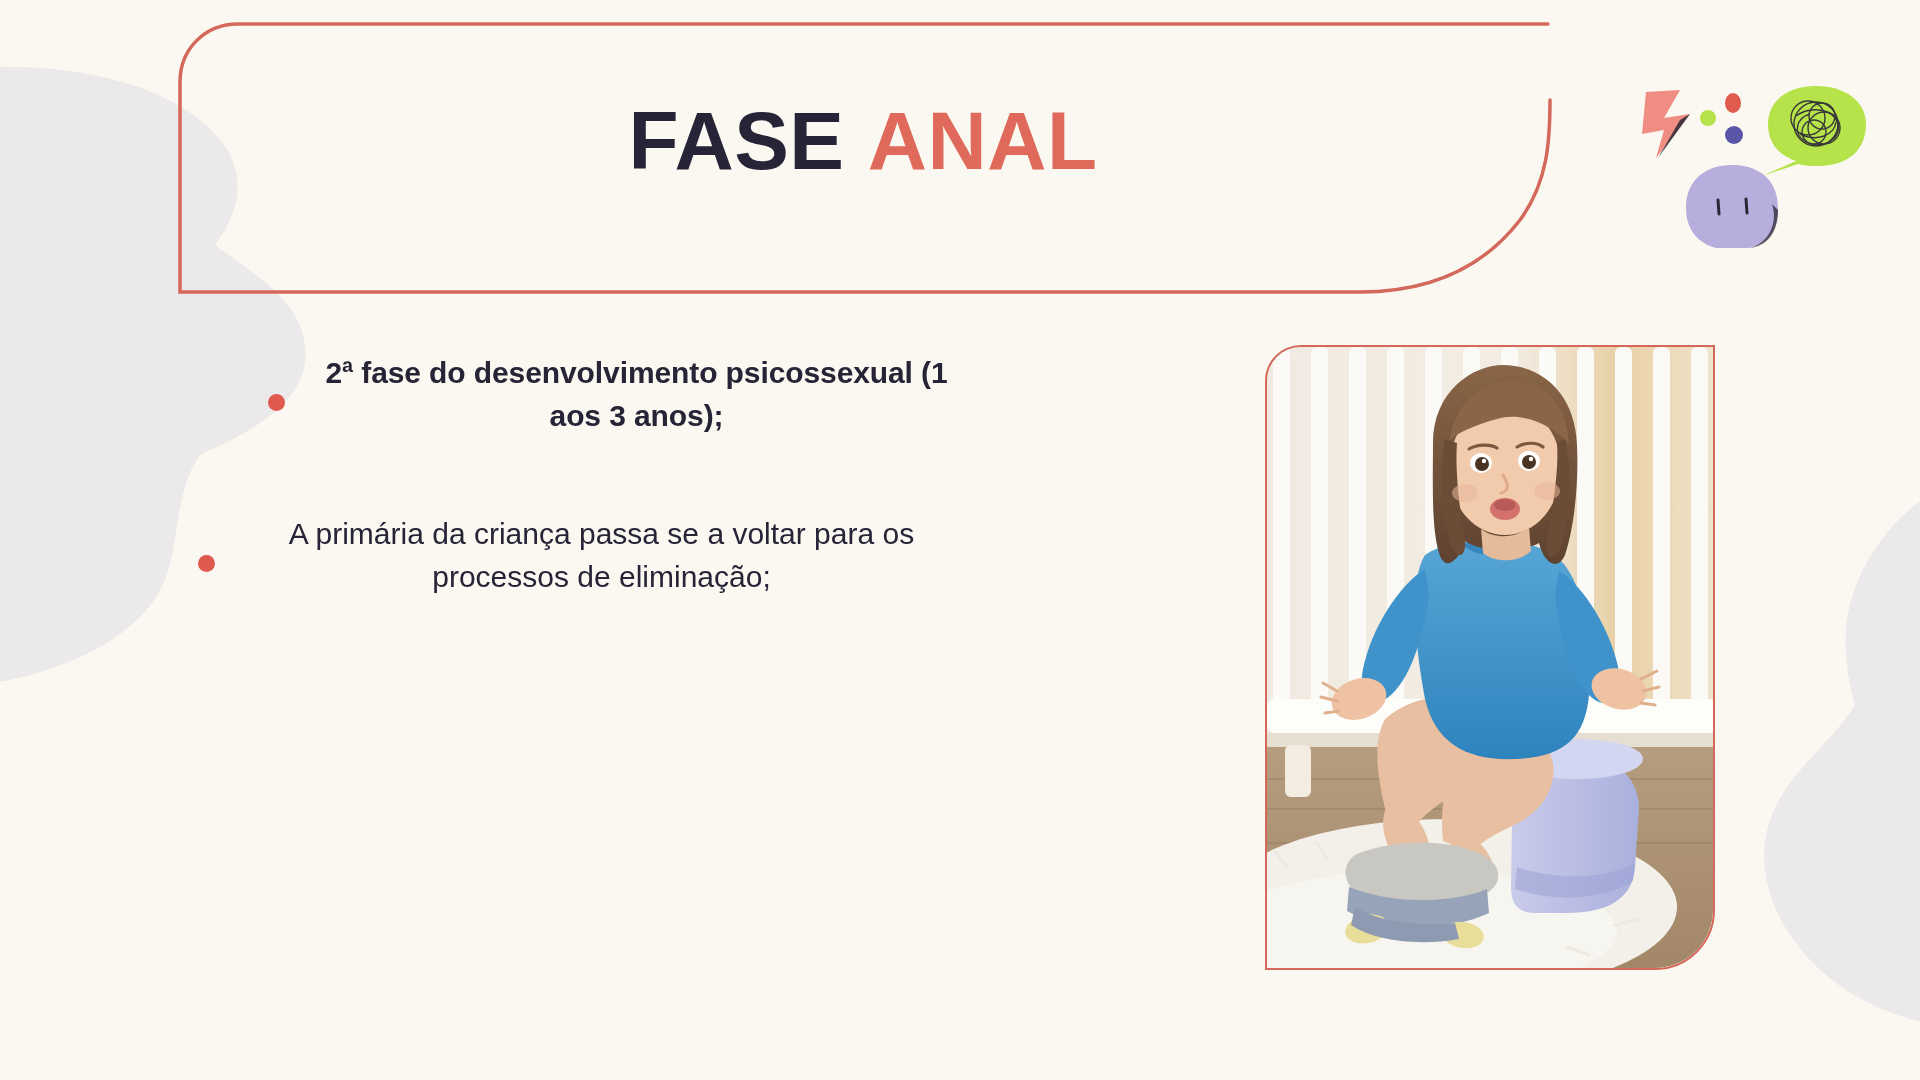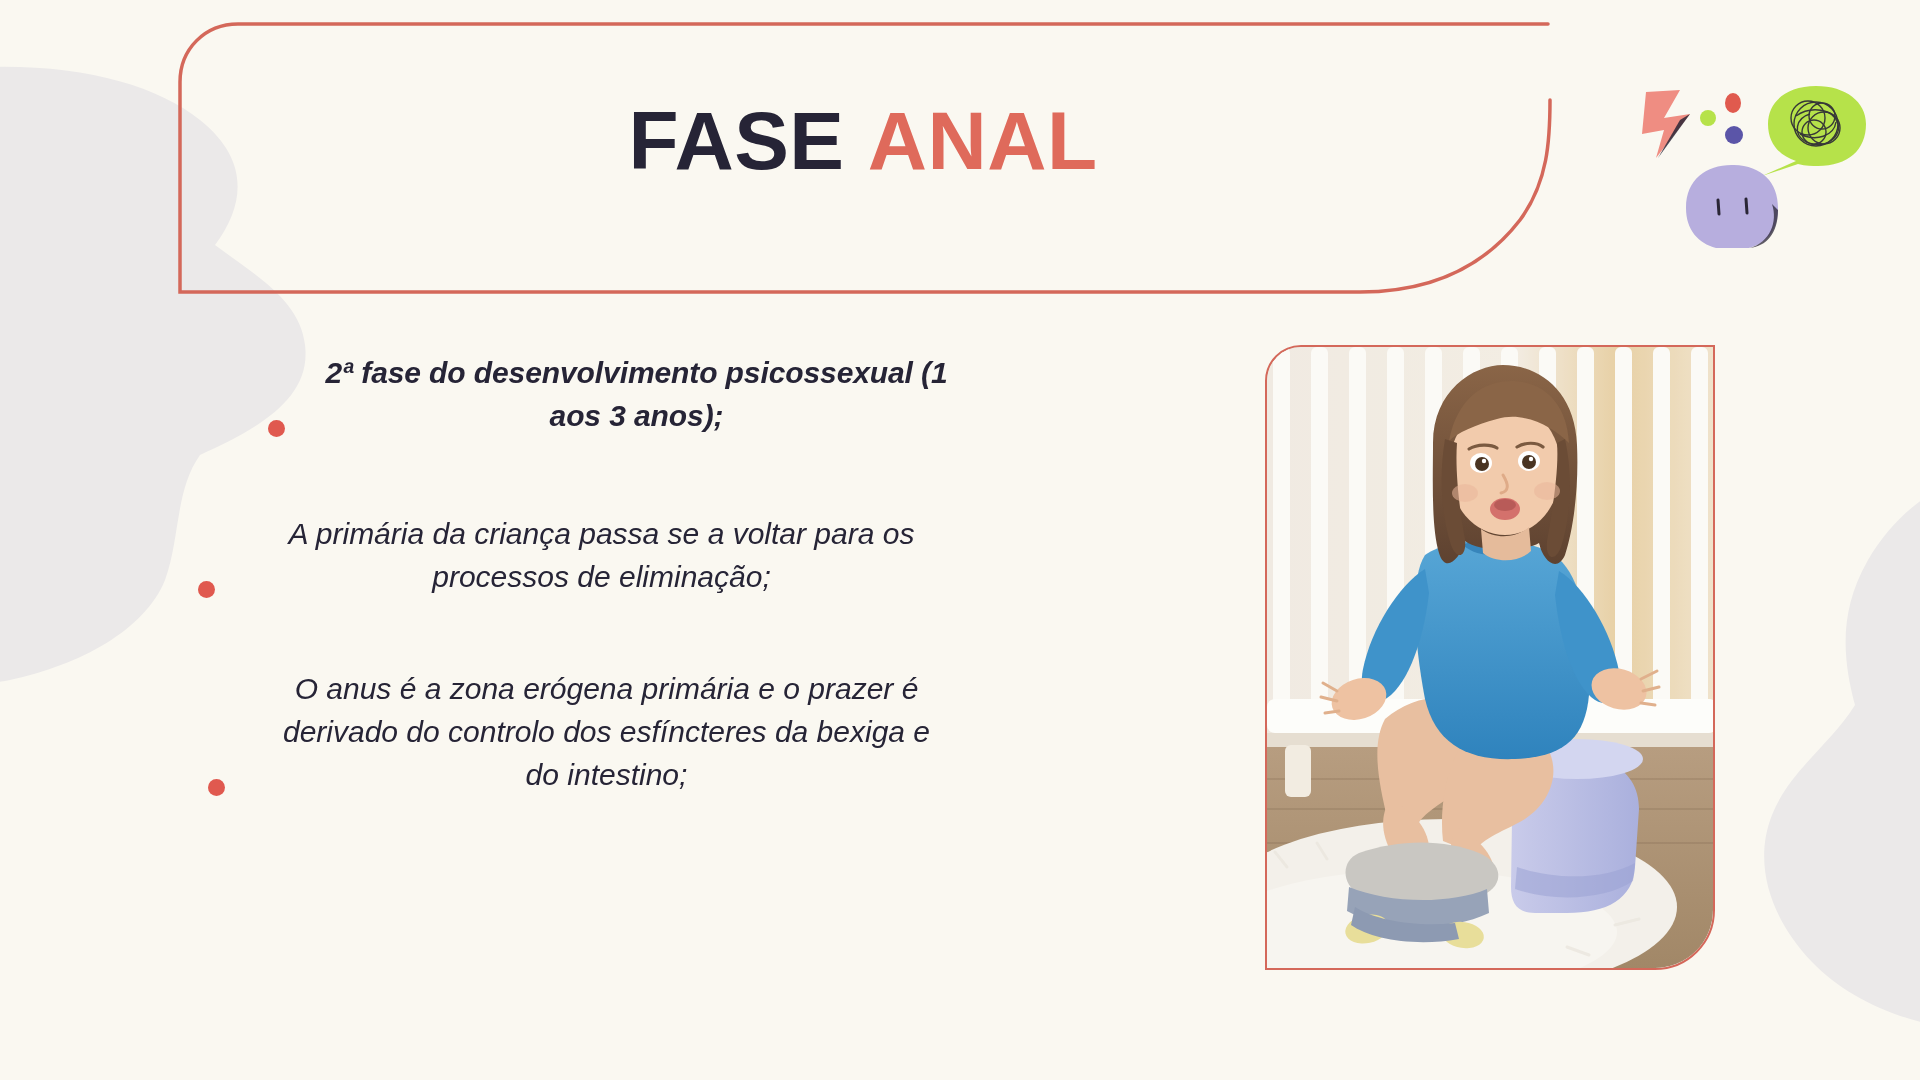--- a/index.html
+++ b/index.html
@@ -60,23 +60,22 @@
 
   
   #bullets {
     position: absolute;
     left: 190px;
     top: 352px;
     width: 760px;
   }
   .bullet-row {
     display: flex;
-    align-items: flex-end;
+    align-items: center;
     margin-bottom: 58px;
-    font-style: italic;
   }
   .bullet-row:last-child { margin-bottom: 0; }
 
   .dot {
     flex: 0 0 auto;
     width: 17px;
     height: 17px;
     border-radius: 50%;
     background: #e0594f;
     margin-top: 16px;
@@ -164,24 +163,20 @@
     <div class="bullet-row b0">
       <span class="dot"></span>
       <span class="bullet-text">2ª fase do desenvolvimento psicossexual (1 aos 3 anos);</span>
     </div>
 
     <div class="bullet-row b1">
       <span class="dot"></span>
       <span class="bullet-text">A primária da criança passa se a voltar para os processos de eliminação;</span>
     </div>
 
-    <div class="bullet-row b2">
-      <span class="dot"></span>
-      <span class="bullet-text">O anus é a zona erógena primária e o prazer é derivado do controlo dos esfíncteres da bexiga e do intestino;</span>
-    </div>
 
   </div>
 
   <div id="photo-frame">
     <div id="photo-inner">
       <svg width="450" height="625" viewBox="0 0 450 625" preserveAspectRatio="xMidYMid slice">
         <defs>
           <linearGradient id="wallg" x1="0" y1="0" x2="1" y2="0">
             <stop offset="0" stop-color="#efe9e0"></stop>
             <stop offset="0.55" stop-color="#f3ece2"></stop>

